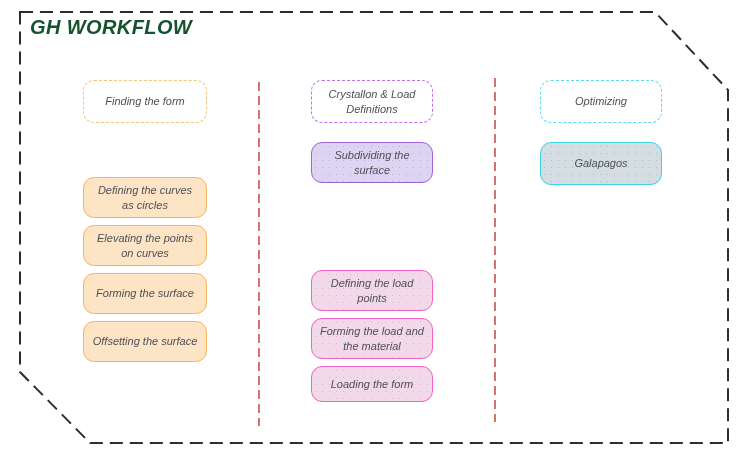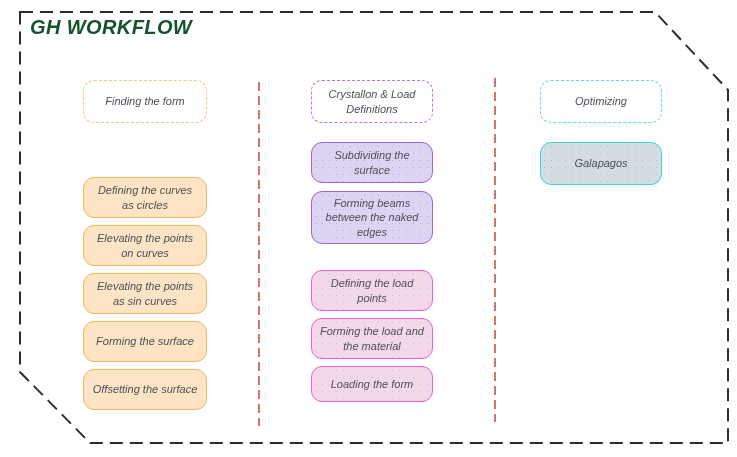--- a/index.html
+++ b/index.html
@@ -65,31 +65,29 @@
     <line x1="495" y1="78" x2="495" y2="422" stroke="#c23b2d" stroke-width="1.4" stroke-dasharray="9 5"></line>
   </svg>
 
   <div class="title">GH WORKFLOW</div>
 
   <div class="col col1">
     <div class="hdr orange">Finding the form</div>
     <div class="group">
       <div class="box orange">Defining the curves as circles</div>
       <div class="box orange">Elevating the points on curves</div>
-      <div class="box orange">Elevating the points as sin curves</div>
       <div class="box orange">Forming the surface</div>
       <div class="box orange">Offsetting the surface</div>
     </div>
   </div>
 
   <div class="col col2">
     <div class="hdr purple">Crystallon &amp; Load Definitions</div>
     <div class="group group-a">
       <div class="box purple">Subdividing the surface</div>
-      <div class="box purple">Forming beams between the naked edges</div>
     </div>
     <div class="group group-b">
       <div class="box pink">Defining the load points</div>
       <div class="box pink">Forming the load and the material</div>
       <div class="box pink">Loading the form</div>
     </div>
   </div>
 
   <div class="col col3">
     <div class="hdr cyan">Optimizing</div>

